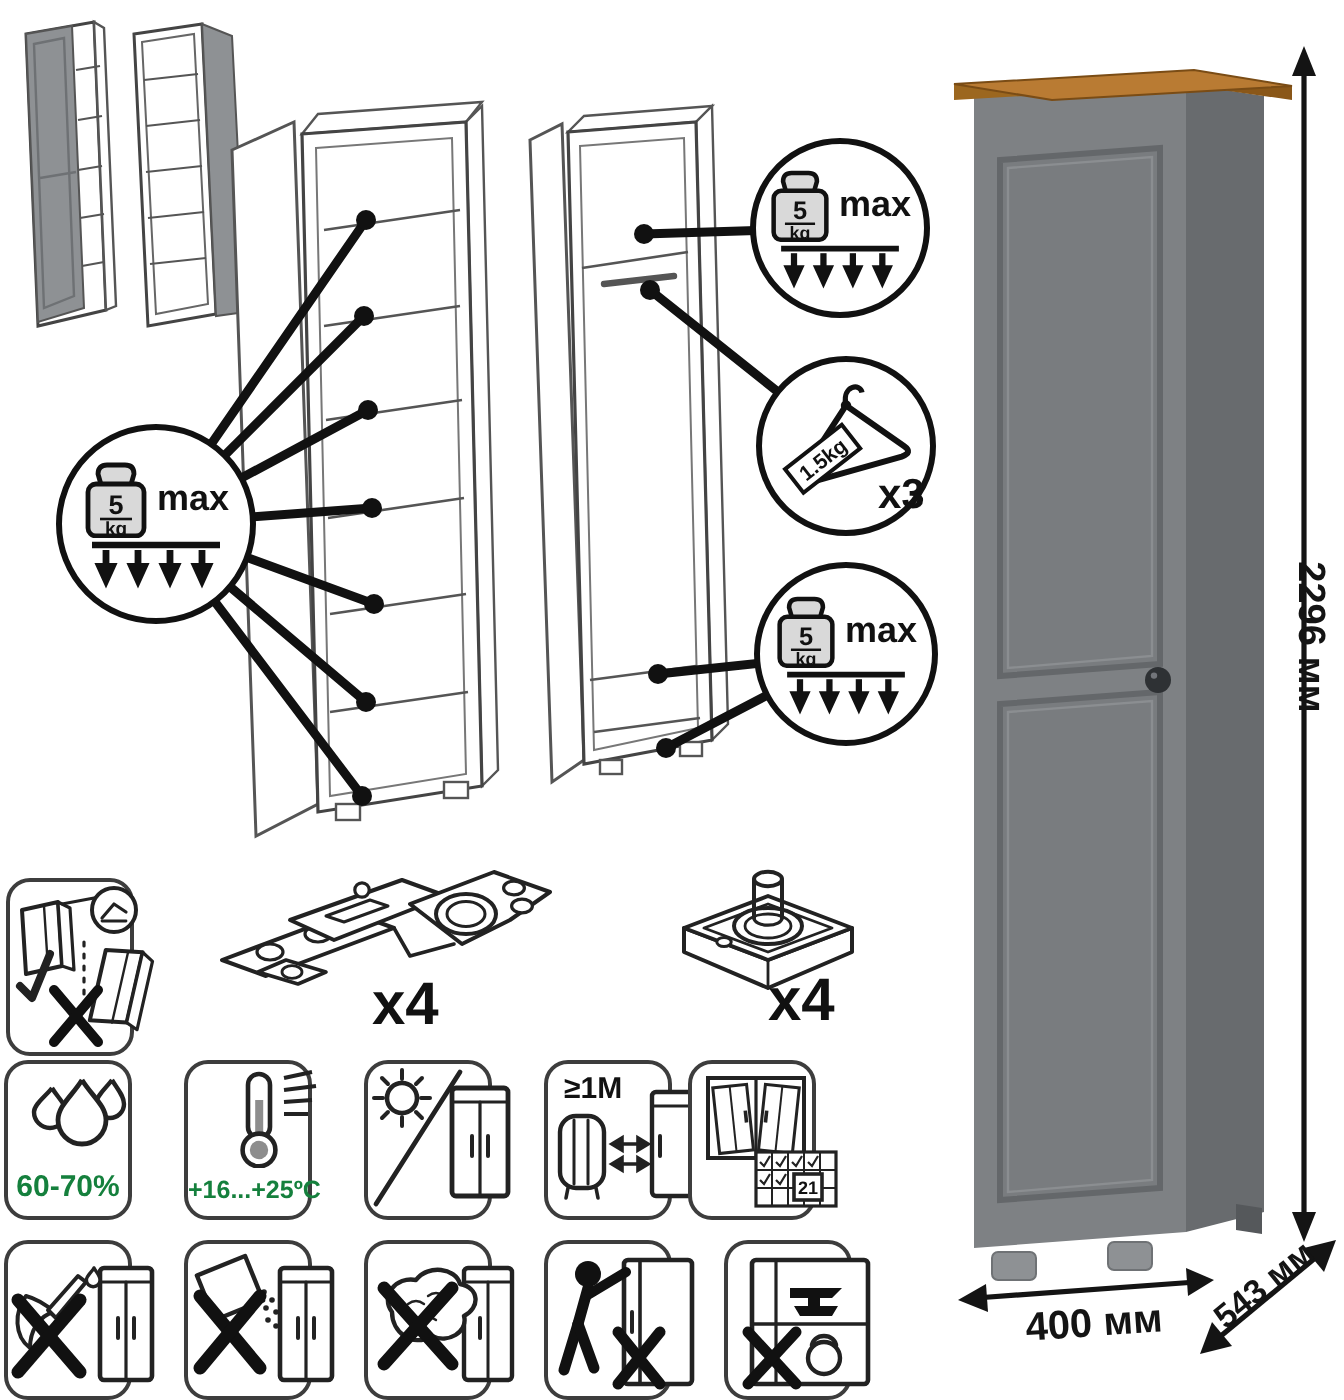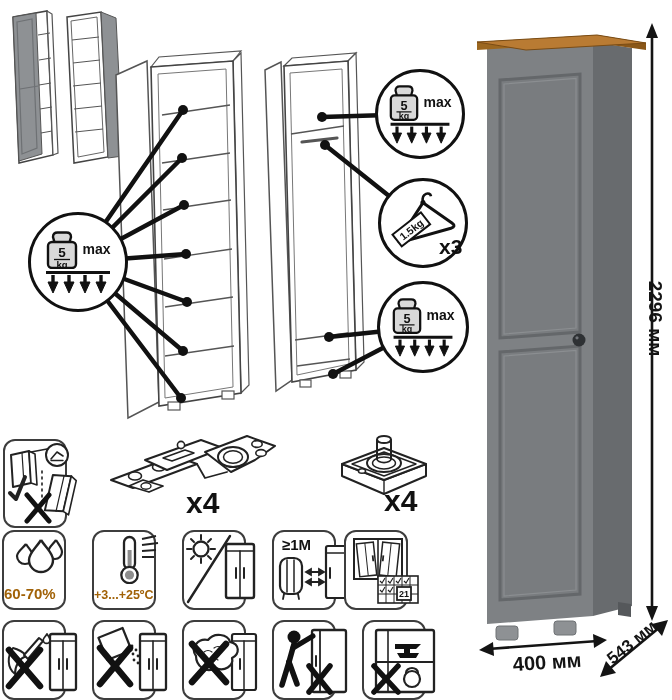--- a/index.html
+++ b/index.html
@@ -3,25 +3,25 @@
 <meta charset="utf-8">
 <style>
   *{margin:0;padding:0;box-sizing:border-box}
   html,body{background:#fff}
   body{font-family:"Liberation Sans","DejaVu Sans",sans-serif;color:#111}
   #canvas{position:relative;width:672px;height:700px;background:#fff;overflow:hidden}
   .abs{position:absolute}
   .callout{position:absolute;border:3.5px solid #111;border-radius:50%;background:#fff;
            display:flex;flex-direction:column;align-items:center;justify-content:center;gap:1px;z-index:5}
   .callout .row{display:flex;align-items:center;gap:3px}
-  .max{font-weight:bold;font-size:14px;color:#111;line-height:1}
+  .max{font-weight:bold;font-size:18px;color:#111;line-height:1}
   .tile{position:absolute;width:64px;height:80px;border:2.5px solid #3d3d3d;border-radius:12px;background:#fff}
   .qty{position:absolute;font-weight:bold;font-size:30px;color:#111;line-height:1}
   .dim{position:absolute;font-weight:bold;color:#141414;text-align:center;line-height:1;white-space:nowrap}
-  .careText{position:absolute;width:100%;font-weight:bold;color:#a16207;line-height:1}
+  .careText{position:absolute;width:100%;text-align:center;font-weight:bold;color:#15803d;line-height:1}
   svg{display:block}
 </style>
 </head>
 <body>
 
 <div id="canvas">
 
   <svg class="abs" style="left:5px;top:5px" width="122" height="172" viewBox="0 0 122 172">
     <g>
       <polygon points="8,12 42,6 48,150 14,158" fill="#fff" stroke="#444" stroke-width="1.5"></polygon>
@@ -307,21 +307,21 @@
     <svg width="75" height="52" viewBox="0 0 75 52">
       <rect x="30" y="5" width="11" height="32" rx="5.5" fill="#fff" stroke="#222" stroke-width="2.3"></rect>
       <rect x="33.6" y="18" width="4" height="19" fill="#8d8d8d"></rect>
       <circle cx="35.5" cy="43" r="8.2" fill="#fff" stroke="#222" stroke-width="2.3"></circle>
       <circle cx="35.5" cy="43" r="4.6" fill="#8d8d8d"></circle>
       <line x1="48" y1="7" x2="62" y2="4" stroke="#222" stroke-width="2"></line>
       <line x1="48" y1="13" x2="64" y2="11" stroke="#222" stroke-width="2"></line>
       <line x1="48" y1="19" x2="62" y2="18" stroke="#222" stroke-width="2"></line>
       <line x1="48" y1="25" x2="60" y2="25" stroke="#222" stroke-width="2"></line>
     </svg>
-    <div class="careText" style="bottom:7px;font-size:12.5px">+3...+25ºC</div>
+    <div class="careText" style="bottom:7px;font-size:12.5px">+16...+25ºC</div>
   </div>
 
   <div class="tile" style="left:182px;top:530px">
     <svg width="75" height="75" viewBox="0 0 75 75" stroke-linecap="round">
       <circle cx="17" cy="17" r="7.5" fill="#fff" stroke="#222" stroke-width="2.3"></circle>
       <g stroke="#222" stroke-width="2">
         <line x1="17" y1="3" x2="17" y2="7.5"></line>
           <line x1="17" y1="26.5" x2="17" y2="31"></line>
         <line x1="3" y1="17" x2="7.5" y2="17"></line>
           <line x1="26.5" y1="17" x2="31" y2="17"></line>

